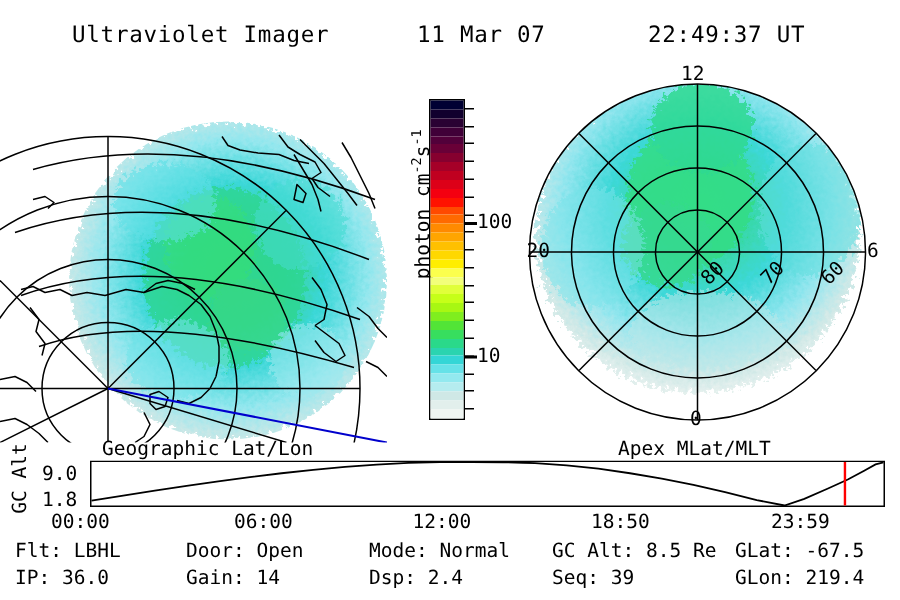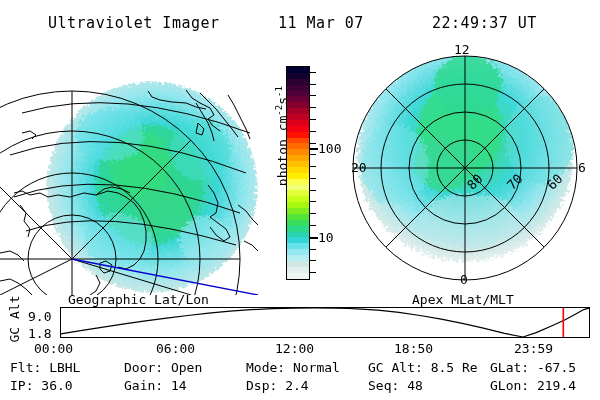--- a/index.html
+++ b/index.html
@@ -296,16 +296,16 @@
       <span class="st-cell" style="left: 124px;"><span>Door: </span><span>Open</span></span>
       <span class="st-cell" style="left: 10px;"><span>Flt: </span><span>LBHL</span></span>
       <span class="st-cell" style="left: 246px;"><span>Mode: </span><span>Normal</span></span>
       <span class="st-cell" style="left: 368px;"><span>GC Alt: </span><span>8.5 Re</span></span>
       <span class="st-cell" style="left: 490px;"><span>GLat: </span><span>-67.5</span></span>
     </div>
   <div class="st-row" style="top:18px;" id="st-row2">
       <span class="st-cell" style="left: 10px;"><span>IP: </span><span>36.0</span></span>
       <span class="st-cell" style="left: 124px;"><span>Gain: </span><span>14</span></span>
       <span class="st-cell" style="left: 246px;"><span>Dsp: </span><span>2.4</span></span>
-      <span class="st-cell" style="left: 368px;"><span>Seq: </span><span>48</span></span>
+      <span class="st-cell" style="left: 368px;"><span>Seq: </span><span>39</span></span>
       <span class="st-cell" style="left: 490px;"><span>GLon: </span><span>219.4</span></span>
     </div>
 </div>
 
 </body></html>

